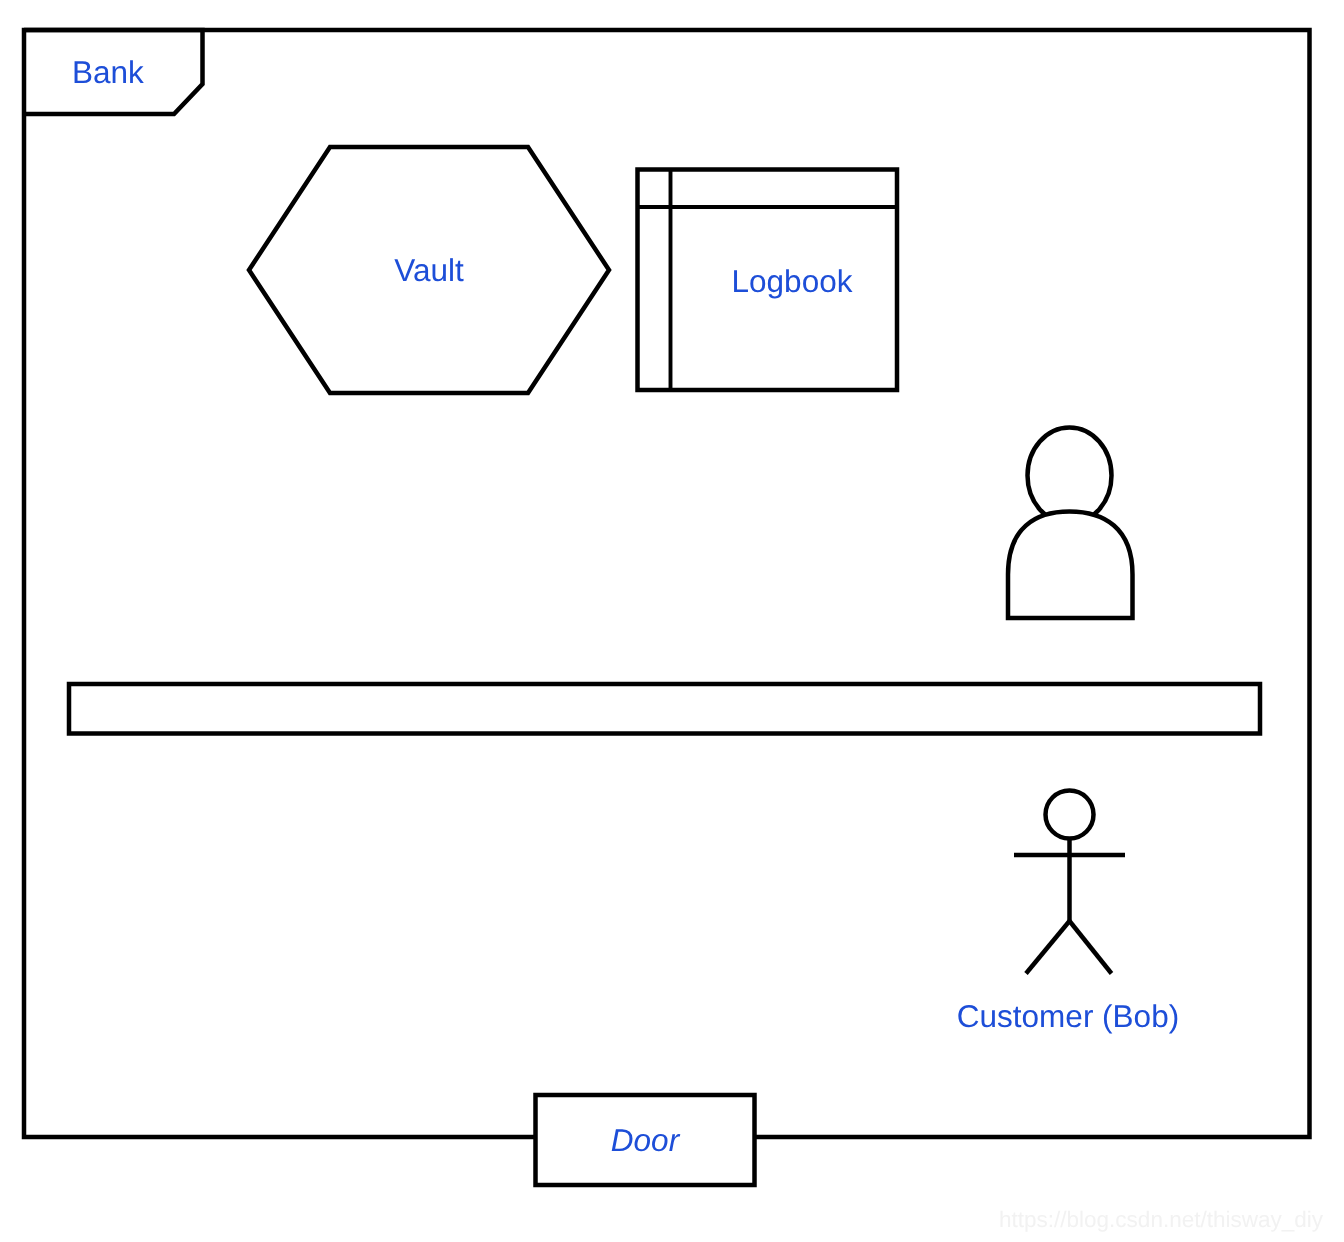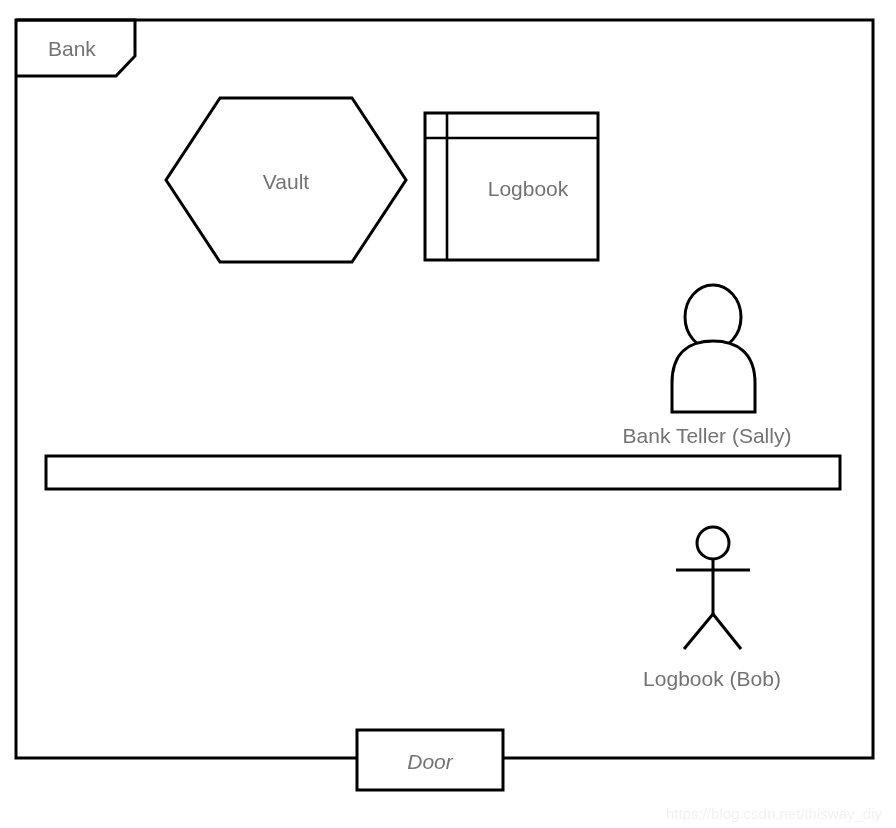--- a/index.html
+++ b/index.html
@@ -37,21 +37,21 @@
     stroke-width: 3;
     stroke-linejoin: miter;
   }
   .thin {
     stroke-width: 2.6;
   }
   .dlabel {
     position: absolute;
     font-family: "Liberation Sans", sans-serif;
     font-size: 21px;
-    color: #737373;
+    color: #1d4ed8;
     white-space: nowrap;
     line-height: 1;
     user-select: none;
   }
   .dlabel.centered {
     transform: translate(-50%, -50%);
   }
   #frame-label {
     font-size: 21px;
   }
@@ -111,21 +111,20 @@
     </g>
 
   </svg>
 
   <div class="dlabel" id="frame-label" style="left:48px; top:38px;">Bank</div>
 
   <div class="dlabel centered" style="left:286px; top:181px;">Vault</div>
 
   <div class="dlabel centered" style="left:512px; top:188px;margin-left:16px;">Logbook</div>
 
-  <div class="dlabel centered" style="left:707px; top:435px;">Bank Teller (Sally)</div>
 
-  <div class="dlabel centered" style="left:712px; top:678px;">Logbook (Bob)</div>
+  <div class="dlabel centered" style="left:712px; top:678px;">Customer (Bob)</div>
 
   <div class="dlabel centered" style="left:430px; top:761px;font-style:italic;">Door</div>
 
   <div id="watermark">https://blog.csdn.net/thisway_diy</div>
 
 </div>
 
 </body></html>

